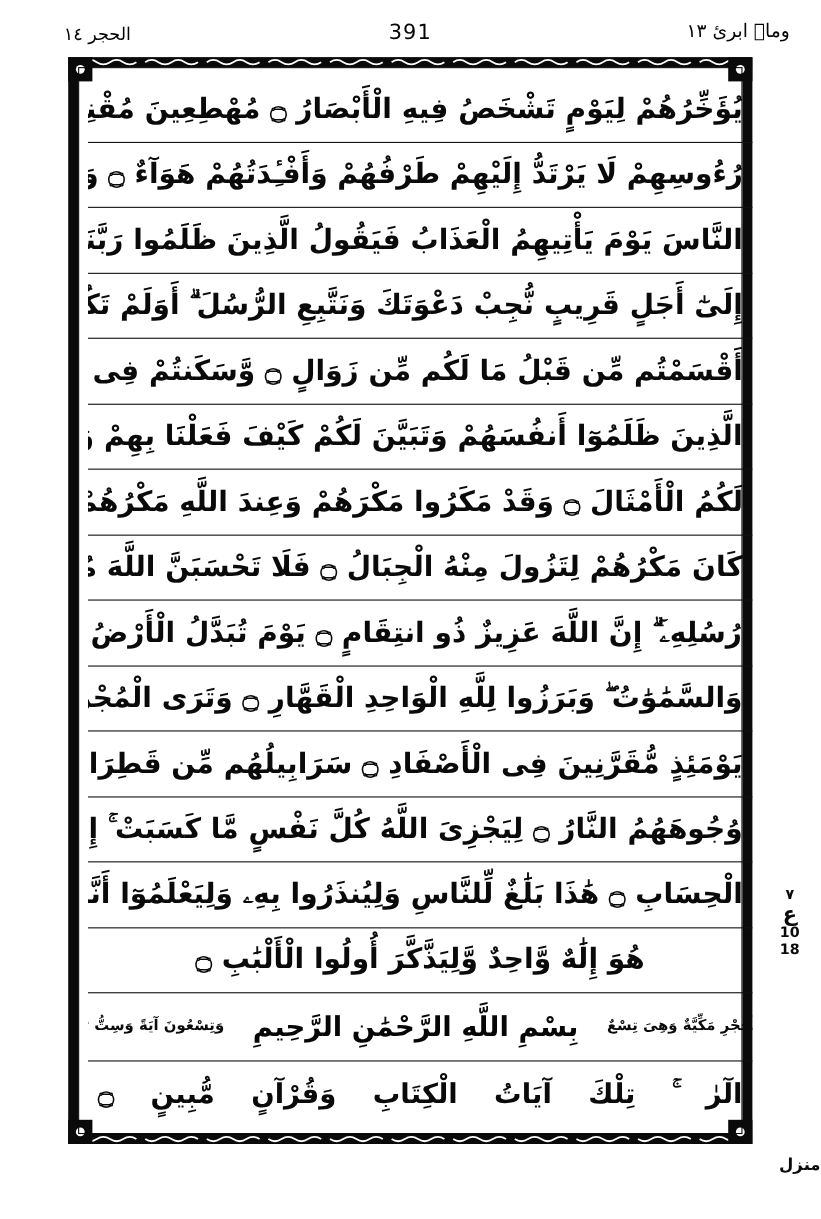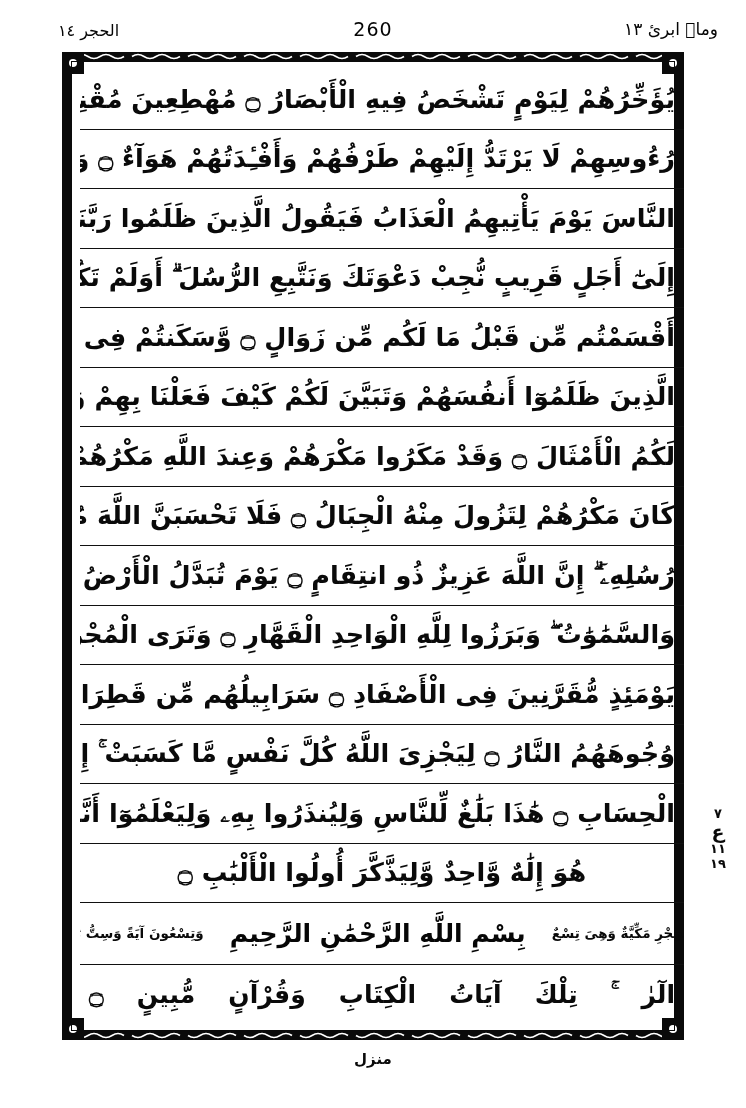--- a/index.html
+++ b/index.html
@@ -195,35 +195,35 @@
   }
   .ruku-marker span { display: block; }
   .ruku-marker .big { font-size: 19px; line-height: 20px; }
 
   
   .footer {
     position: absolute;
     top: 1050px;
     left: 0;
     width: 746px;
-    text-align: center;
+    text-align: right;
     font-size: 15px;
     color: #0a0a0a;
     direction: rtl;
     font-weight: 600;
   }
 </style>
 </head>
 <body>
 
 <div class="page">
 
   <div class="header-row">
     <div class="hdr-item hdr-juz">وماۤ ابرئ ١٣</div>
-    <div class="hdr-item hdr-page">260</div>
+    <div class="hdr-item hdr-page">391</div>
     <div class="hdr-item hdr-surah">الحجر ١٤</div>
   </div>
 
   <div class="frame-outer">
 
     <div class="vine top">
       <svg width="622" height="9" viewBox="0 0 622 9" xmlns="http://www.w3.org/2000/svg">
         <rect x="0" y="0" width="622" height="9" fill="#0a0a0a"></rect>
         <g fill="#ffffff">
           <path d="M14 4.5q6-4 12 0t12 0 12 0 12 0" stroke="#ffffff" stroke-width="1.6" fill="none"></path>
@@ -321,21 +321,21 @@
       <div class="aya-line hijr">
         <div class="arabic">الٓرٰ ۚ تِلْكَ آيَاتُ الْكِتَابِ وَقُرْآنٍ مُّبِينٍ ۝</div>
       </div>
 
     </div>
   </div>
 
   <div class="ruku-marker">
     <span>٧</span>
     <span class="big">ع</span>
-    <span>١١</span>
-    <span>١٩</span>
+    <span>10</span>
+    <span>18</span>
   </div>
 
   <div class="footer">
     <span>منزل</span>
   </div>
 
 </div>
 
 </body></html>

